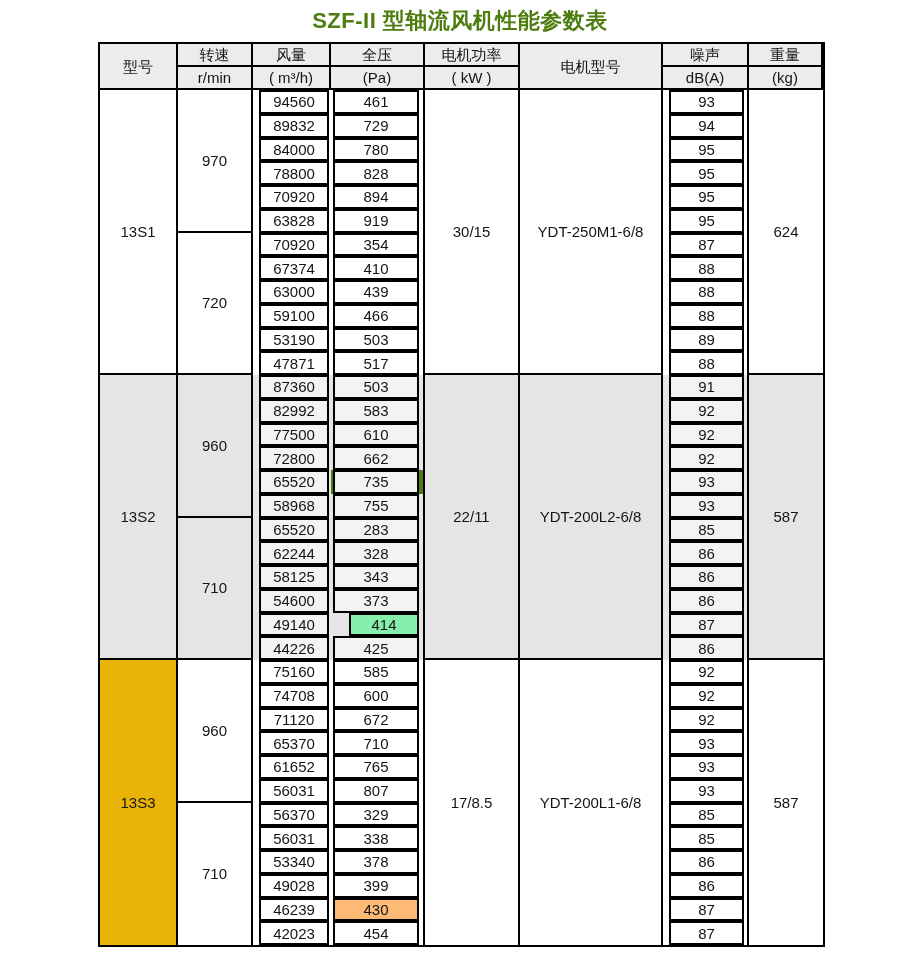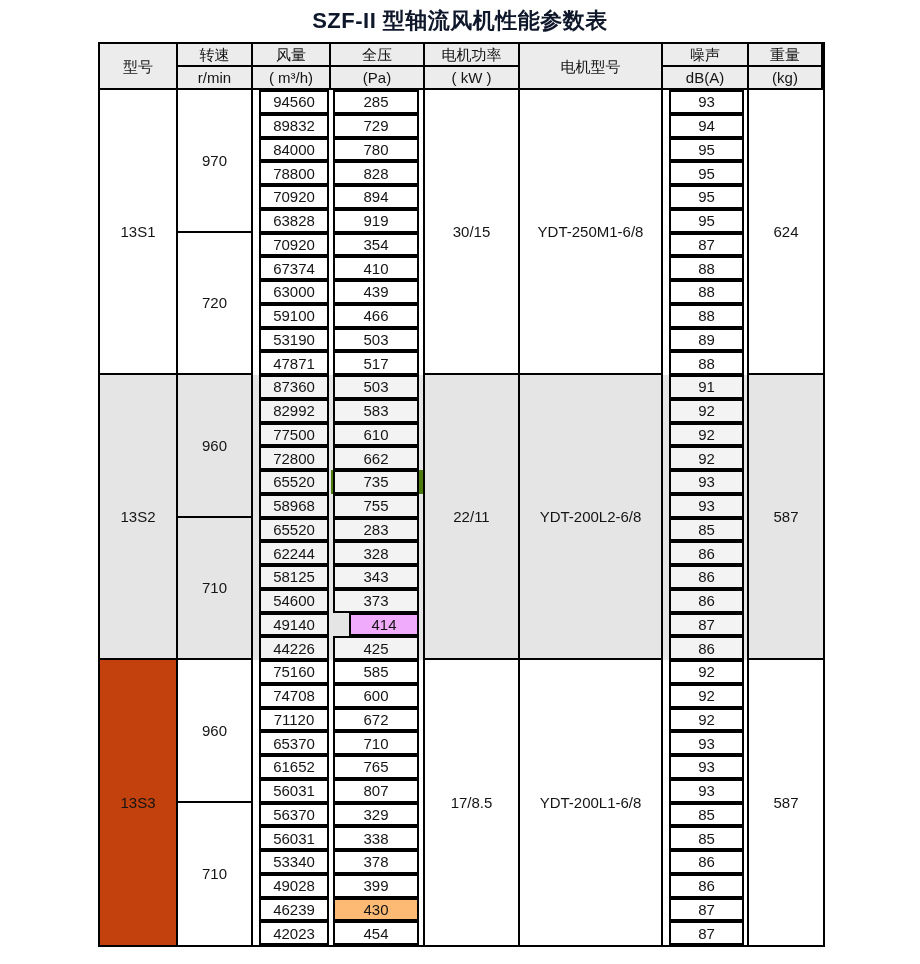--- a/index.html
+++ b/index.html
@@ -3,21 +3,21 @@
 <meta charset="utf-8">
 <style>
   html,body{margin:0;padding:0;}
   body{
     width:920px;height:964px;background:#ffffff;position:relative;
     font-family:"Liberation Sans","DejaVu Sans",sans-serif;color:#141414;
     -webkit-font-smoothing:antialiased;
   }
   .title{
     position:absolute;left:0;top:6px;width:920px;text-align:center;
-    font-size:22px;font-weight:600;letter-spacing:0.5px;color:#0f172a;
+    font-size:22px;font-weight:600;letter-spacing:0.5px;color:#4d7c0f;
   }
   #grid{
     position:absolute;left:98px;top:42px;
     display:grid;
     grid-template-columns:78px 75px 78px 94px 95px 143px 86px 74px;
     grid-template-rows:23px 23px repeat(36,23.75px);
     border:2px solid #000;background:#ffffff;
   }
   .cell{
     box-sizing:border-box;
@@ -70,21 +70,21 @@
   <div class="cell hdr h-weight-u">(kg)</div>
 <div class="cell" style="grid-area: 3 / 1 / span 12; background: rgb(255, 255, 255);">13S1</div>
     <div class="cell" style="grid-area: 3 / 5 / span 12; background: rgb(255, 255, 255);">30/15</div>
     <div class="cell" style="grid-area: 3 / 6 / span 12; background: rgb(255, 255, 255);">YDT-250M1-6/8</div>
     <div class="cell col-last" style="grid-area: 3 / 8 / span 12; background: rgb(255, 255, 255);">624</div>
     <div class="cell" style="grid-area: 3 / 2 / span 6; background: rgb(255, 255, 255);">970</div>
     <div class="bcell b-airflow no-bb" style="grid-area: 3 / 3 / span 1; background: rgb(255, 255, 255);">
       <div class="box" style="background: rgb(255, 255, 255);">94560</div>
     </div>
     <div class="bcell b-pressure no-bb" style="grid-area: 3 / 4 / span 1; background: rgb(255, 255, 255);">
-      <div class="box" style="background: rgb(255, 255, 255);">285</div>
+      <div class="box" style="background: rgb(255, 255, 255);">461</div>
     </div>
     <div class="bcell b-noise no-bb" style="grid-area: 3 / 7 / span 1; background: rgb(255, 255, 255);">
       <div class="box" style="background: rgb(255, 255, 255);">93</div>
     </div>
     <div class="bcell b-airflow no-bb" style="grid-area: 4 / 3 / span 1; background: rgb(255, 255, 255);">
       <div class="box" style="background: rgb(255, 255, 255);">89832</div>
     </div>
     <div class="bcell b-pressure no-bb" style="grid-area: 4 / 4 / span 1; background: rgb(255, 255, 255);">
       <div class="box" style="background: rgb(255, 255, 255);">729</div>
     </div>
@@ -275,35 +275,35 @@
     <div class="bcell b-pressure no-bb" style="grid-area: 24 / 4 / span 1; background: rgb(229, 229, 229);">
       <div class="box" style="background: rgb(243, 243, 243);">373</div>
     </div>
     <div class="bcell b-noise no-bb" style="grid-area: 24 / 7 / span 1; background: rgb(229, 229, 229);">
       <div class="box" style="background: rgb(243, 243, 243);">86</div>
     </div>
     <div class="bcell b-airflow no-bb" style="grid-area: 25 / 3 / span 1; background: rgb(229, 229, 229);">
       <div class="box" style="background: rgb(243, 243, 243);">49140</div>
     </div>
     <div class="bcell b-pressure no-bb" style="grid-area: 25 / 4 / span 1; background: rgb(229, 229, 229);">
-      <div class="box" style="background: #f0abfc; margin-left: 16px;">414</div>
+      <div class="box" style="background: #86efac; margin-left: 16px;">414</div>
     </div>
     <div class="bcell b-noise no-bb" style="grid-area: 25 / 7 / span 1; background: rgb(229, 229, 229);">
       <div class="box" style="background: rgb(243, 243, 243);">87</div>
     </div>
     <div class="bcell b-airflow no-bb" style="grid-area: 26 / 3 / span 1; background: rgb(229, 229, 229);">
       <div class="box" style="background: rgb(243, 243, 243);">44226</div>
     </div>
     <div class="bcell b-pressure no-bb" style="grid-area: 26 / 4 / span 1; background: rgb(229, 229, 229);">
       <div class="box" style="background: rgb(243, 243, 243);">425</div>
     </div>
     <div class="bcell b-noise no-bb" style="grid-area: 26 / 7 / span 1; background: rgb(229, 229, 229);">
       <div class="box" style="background: rgb(243, 243, 243);">86</div>
     </div>
-    <div class="cell no-bb" style="grid-area: 27 / 1 / span 12; background: #c2410c;">13S3</div>
+    <div class="cell no-bb" style="grid-area: 27 / 1 / span 12; background: #eab308;">13S3</div>
     <div class="cell no-bb" style="grid-area: 27 / 5 / span 12; background: rgb(255, 255, 255);">17/8.5</div>
     <div class="cell no-bb" style="grid-area: 27 / 6 / span 12; background: rgb(255, 255, 255);">YDT-200L1-6/8</div>
     <div class="cell col-last no-bb" style="grid-area: 27 / 8 / span 12; background: rgb(255, 255, 255);">587</div>
     <div class="cell" style="grid-area: 27 / 2 / span 6; background: rgb(255, 255, 255);">960</div>
     <div class="bcell b-airflow no-bb" style="grid-area: 27 / 3 / span 1; background: rgb(255, 255, 255);">
       <div class="box" style="background: rgb(255, 255, 255);">75160</div>
     </div>
     <div class="bcell b-pressure no-bb" style="grid-area: 27 / 4 / span 1; background: rgb(255, 255, 255);">
       <div class="box" style="background: rgb(255, 255, 255);">585</div>
     </div>

